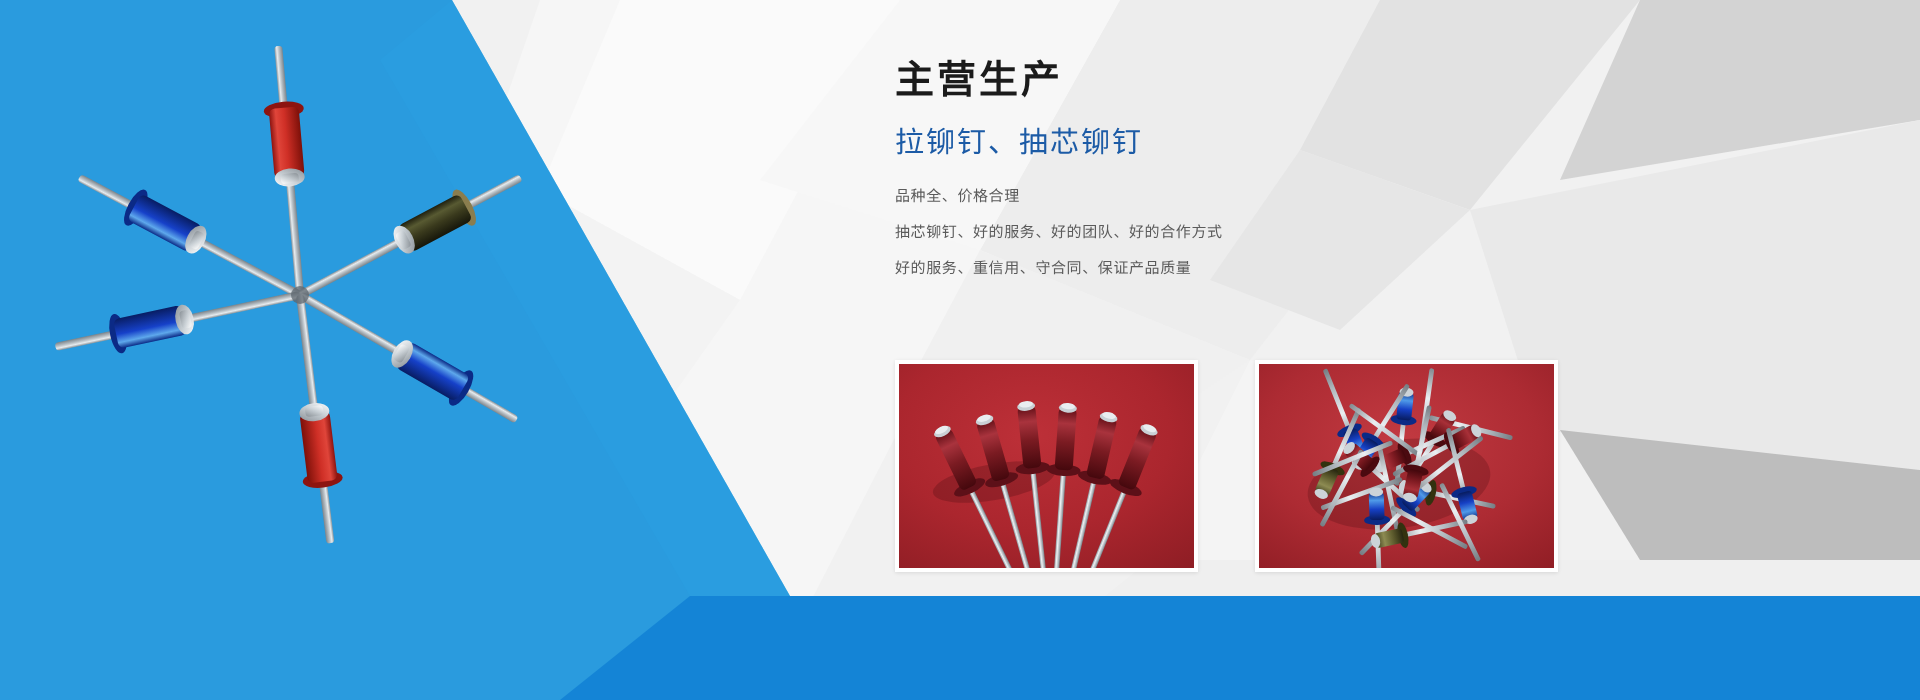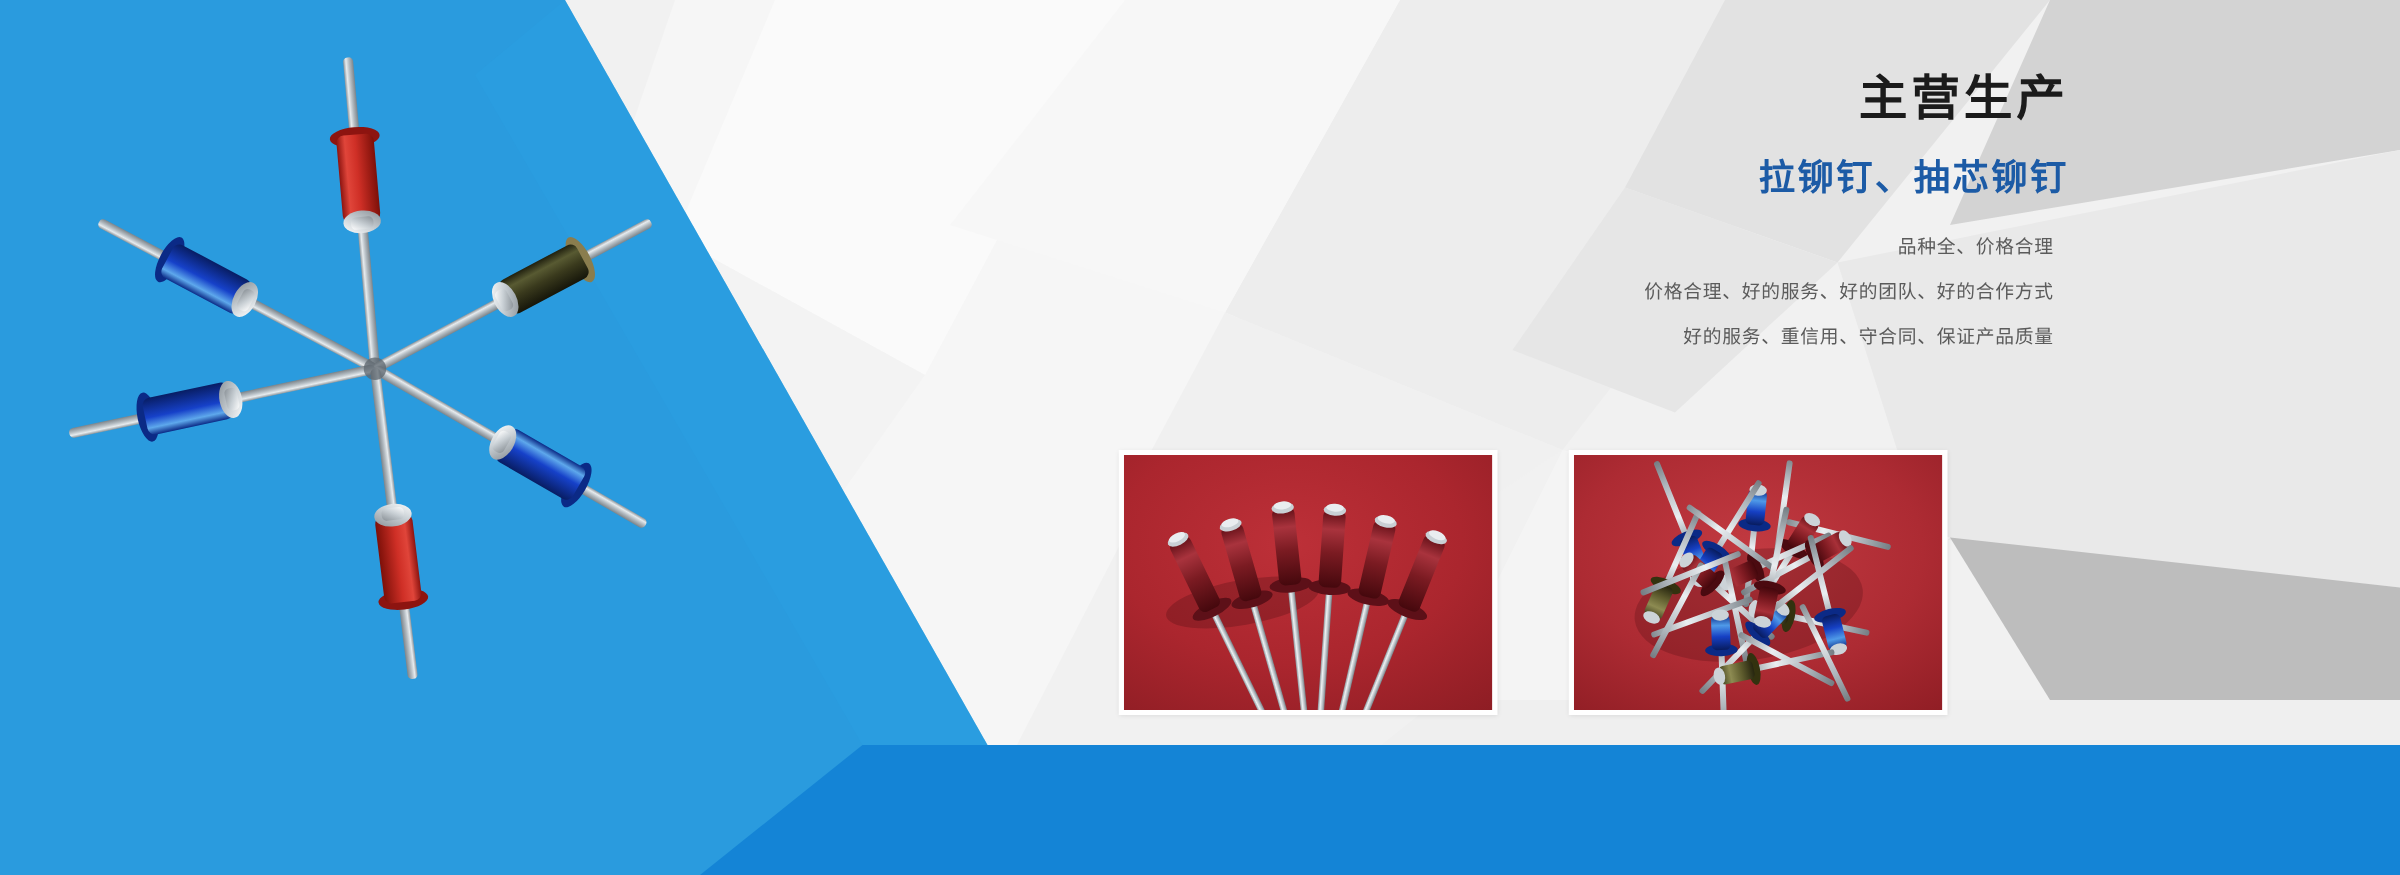--- a/index.html
+++ b/index.html
@@ -17,30 +17,30 @@
 
   
   .blue-panel{position:absolute;inset:0;pointer-events:none;}
   .blue-panel svg{display:block;width:1920px;height:700px;}
 
   
   .rivet-art{position:absolute;left:0;top:0;width:700px;height:620px;}
   .rivet-art svg{display:block;width:700px;height:620px;}
 
   
-  .copy{position:absolute;left:895px;top:58px;width:760px;text-align:right;}
+  .copy{position:absolute;left:895px;top:58px;width:760px;}
   .headline{
     font-size:39px;font-weight:bold;color:#1b1b1b;letter-spacing:3px;
     line-height:1.15;margin:0 0 22px 0;
   }
   .subhead{
-    font-size:29px;font-weight:bold;color:#1c5ba6;letter-spacing:2px;
+    font-size:29px;font-weight:normal;color:#1c5ba6;letter-spacing:2px;
     line-height:1.2;margin:0 0 30px 0;
   }
-  .bullets{margin:12px;padding:0;list-style:none;}
+  .bullets{margin:0;padding:0;list-style:none;font-family:Liberation Mono, monospace;}
   .bullets li{
     font-size:15px;color:#5b5b5b;line-height:1;margin-bottom:21px;letter-spacing:.6px;
   }
 
   
   .photo{
     position:absolute;background:#ffffff;
     box-shadow:0 1px 4px rgba(0,0,0,.10);
     padding:4px;box-sizing:border-box;
   }
@@ -165,21 +165,21 @@
         <ellipse cx="0" cy="0" rx="9" ry="9" fill="#5c666d" opacity=".75"></ellipse>
       </g>
     </svg>
   </div>
 
   <div class="copy">
     <h1 class="headline">主营生产</h1>
     <h2 class="subhead">拉铆钉、抽芯铆钉</h2>
     <ul class="bullets">
       <li>品种全、价格合理</li>
-      <li>价格合理、好的服务、好的团队、好的合作方式</li>
+      <li>抽芯铆钉、好的服务、好的团队、好的合作方式</li>
       <li>好的服务、重信用、守合同、保证产品质量</li>
     </ul>
   </div>
 
   <div class="photo" id="photo-1">
     <div class="inner">
       <svg viewBox="0 0 295 204" preserveAspectRatio="none" aria-hidden="true">
         <defs>
           <radialGradient id="redBg1" cx="45%" cy="35%" r="85%">
             <stop offset="0%" stop-color="#bd3038"></stop>

